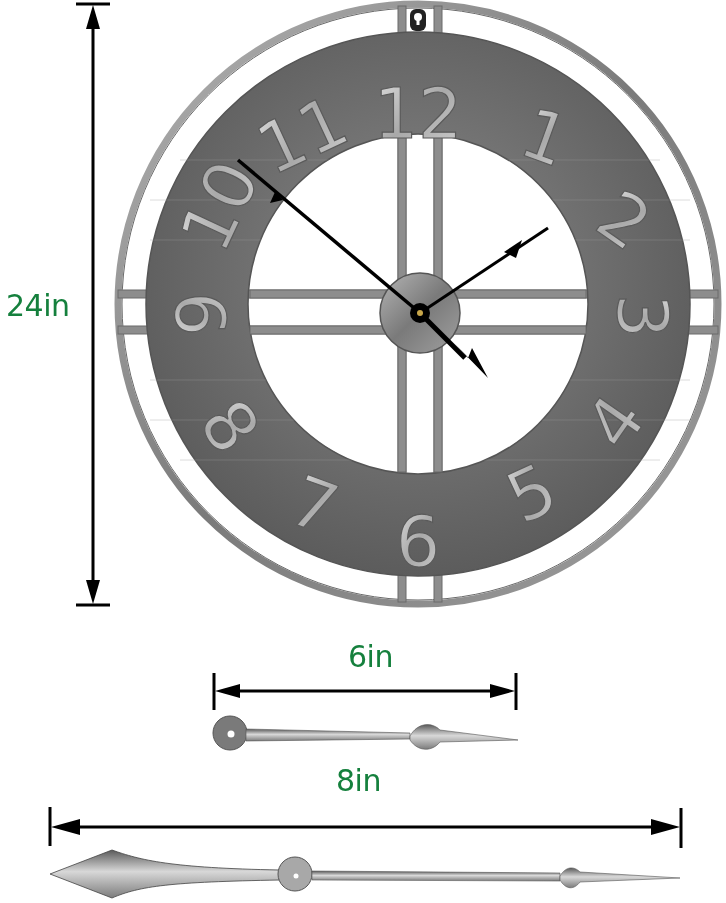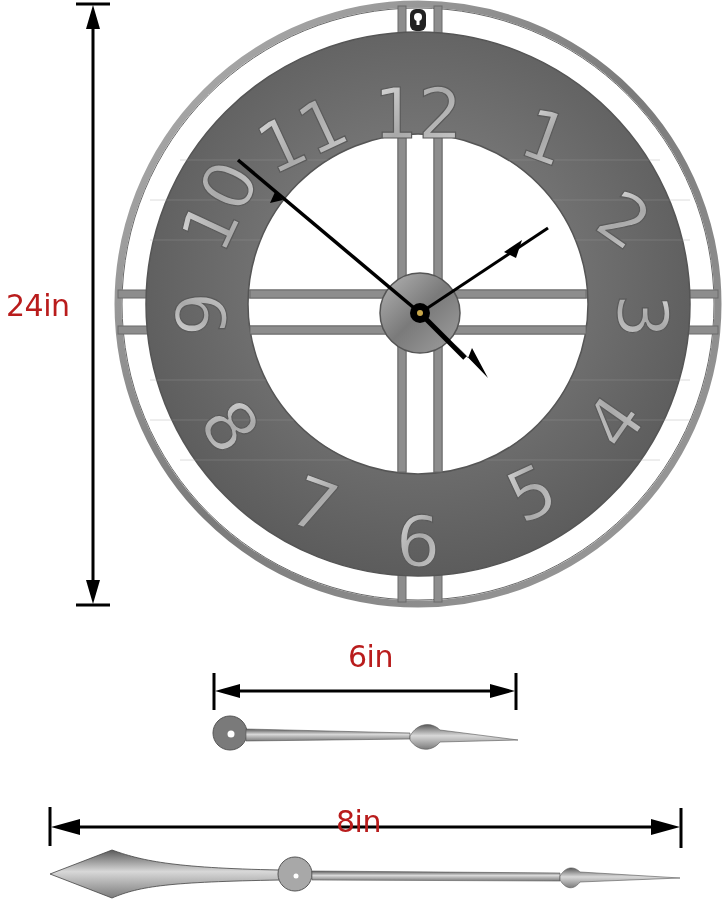--- a/index.html
+++ b/index.html
@@ -1,19 +1,19 @@
 <!DOCTYPE html>
 <html><head>
 <meta charset="utf-8">
 <style>
   html, body { margin:0; padding:0; background:#ffffff; }
   body { width:726px; height:903px; position:relative; overflow:hidden;
          font-family:"DejaVu Sans", "Liberation Sans", sans-serif; }
   .stage { position:absolute; left:0; top:0; width:726px; height:903px; }
-  .dim-label { position:absolute; color:#b91c1c; font-size:30px; line-height:1;
+  .dim-label { position:absolute; color:#15803d; font-size:30px; line-height:1;
                letter-spacing:-0.5px;text-align:center; }
   svg { position:absolute; left:0; top:0; }
   .numeral { font-family:"DejaVu Sans", sans-serif; font-size:70px; font-weight:normal;
              fill:url(#numGrad); stroke:#5a5a5a; stroke-width:1.2; }
 </style>
 </head>
 <body>
 
 <div class="stage">
 
@@ -153,15 +153,15 @@
     <path d="M50,874 L112,850 C140,860 170,868 280,870 L280,880 C170,882 140,886 112,898 Z" fill="url(#handMetal)" stroke="#444" stroke-width="0.8"></path>
     <circle cx="295" cy="874" r="17" fill="#a8a8a8" stroke="#555" stroke-width="1"></circle>
     <circle cx="296" cy="876" r="2.5" fill="#fff"></circle>
     <polygon points="312,871 560,873 560,881 312,880" fill="url(#handMetal)" stroke="#555" stroke-width="0.6"></polygon>
     <path d="M560,876 C566,866 574,866 580,872 L680,878 L580,882 C574,890 566,890 560,880 Z" fill="url(#handMetal)" stroke="#555" stroke-width="0.6"></path>
   </g>
 </svg>
 
 <div class="dim-label" style="left:6px; top:291px;">24in</div>
 <div class="dim-label" style="left:348px; top:642px;">6in</div>
-<div class="dim-label" style="left:336px; top:807px;">8in</div>
+<div class="dim-label" style="left:336px; top:766px;">8in</div>
 
 </div>
 
 </body></html>

